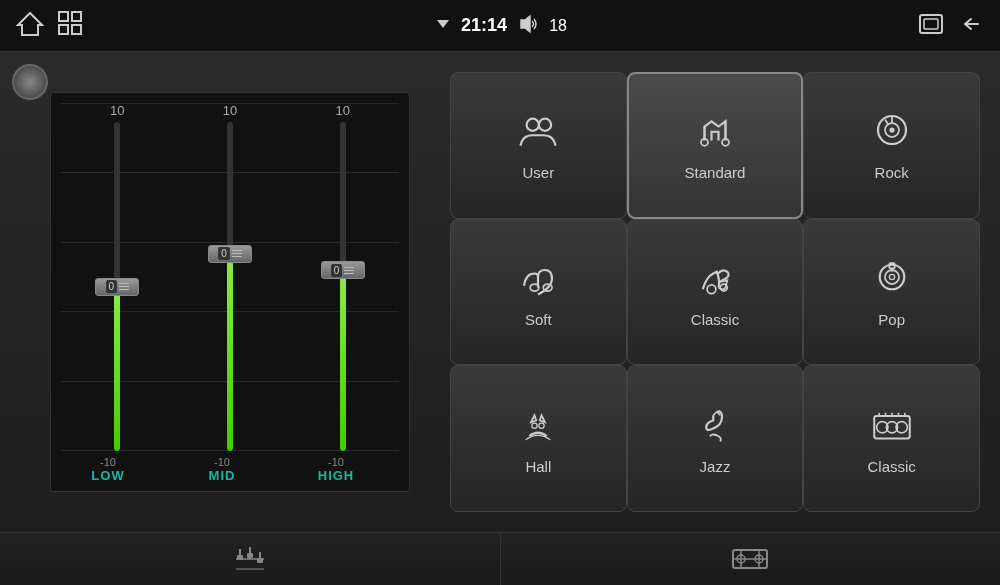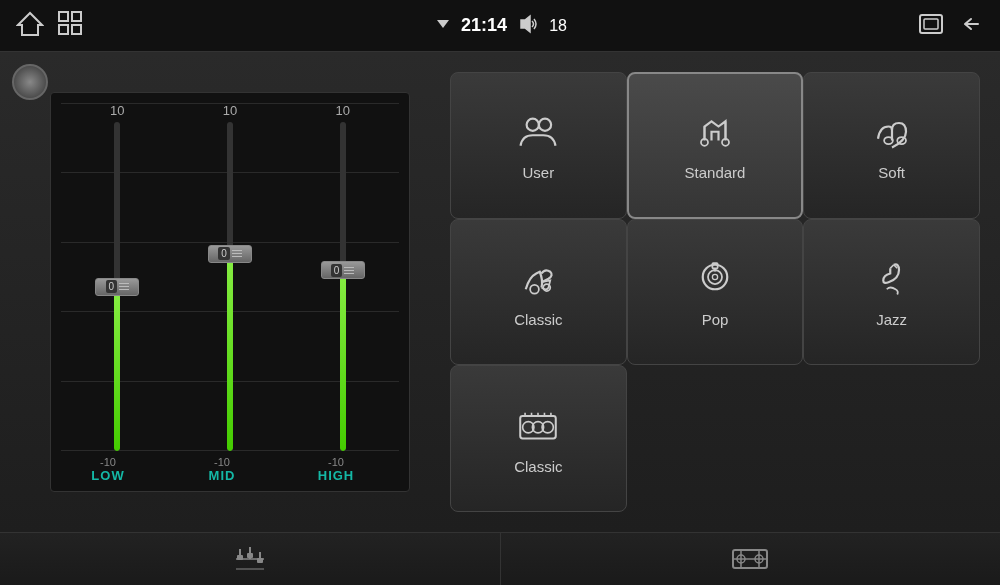--- a/index.html
+++ b/index.html
@@ -441,20 +441,32 @@
           <path d="M20,36 L20,26 L28,26 L28,36" stroke="#ccc" stroke-width="2.5" fill="none"></path>
           <circle cx="36" cy="38" r="4" stroke="#ccc" stroke-width="2"></circle>
           <circle cx="12" cy="38" r="4" stroke="#ccc" stroke-width="2"></circle>
           <line x1="12" y1="34" x2="12" y2="20" stroke="#ccc" stroke-width="2"></line>
           <line x1="36" y1="34" x2="36" y2="14" stroke="#ccc" stroke-width="2"></line>
         </svg>
       </span>
       <span class="preset-label">Standard</span>
     </div>
 
+    <div class="preset-btn">
+      <span class="preset-icon">
+        <svg class="preset-svg" viewBox="0 0 48 48" fill="none">
+          <circle cx="24" cy="24" r="16" stroke="#ccc" stroke-width="2.5"></circle>
+          <circle cx="24" cy="24" r="8" stroke="#ccc" stroke-width="2"></circle>
+          <circle cx="24" cy="24" r="3" fill="#ccc"></circle>
+          <line x1="24" y1="8" x2="24" y2="16" stroke="#ccc" stroke-width="2"></line>
+          <path d="M16,12 L20,18" stroke="#ccc" stroke-width="2"></path>
+        </svg>
+      </span>
+      <span class="preset-label">Rock</span>
+    </div>
 
     <div class="preset-btn">
       <span class="preset-icon">
         <svg class="preset-svg" viewBox="0 0 48 48" fill="none">
           <path d="M8,34 Q10,20 20,20 Q24,20 24,24 L24,36" stroke="#ccc" stroke-width="2.5" fill="none"></path>
           <path d="M24,24 Q24,16 32,16 Q40,16 40,26 Q40,36 24,44" stroke="#ccc" stroke-width="2.5" fill="none"></path>
           <ellipse cx="20" cy="36" rx="5" ry="4" stroke="#ccc" stroke-width="2"></ellipse>
           <ellipse cx="35" cy="36" rx="5" ry="4" stroke="#ccc" stroke-width="2"></ellipse>
         </svg>
       </span>
@@ -481,20 +493,33 @@
           <circle cx="24" cy="24" r="14" stroke="#ccc" stroke-width="2.5"></circle>
           <circle cx="24" cy="24" r="8" stroke="#ccc" stroke-width="2"></circle>
           <circle cx="24" cy="24" r="3" stroke="#ccc" stroke-width="1.5"></circle>
           <circle cx="24" cy="16" r="2" fill="#ccc"></circle>
           <rect x="21" y="8" width="6" height="6" rx="1" stroke="#ccc" stroke-width="2" fill="none"></rect>
         </svg>
       </span>
       <span class="preset-label">Pop</span>
     </div>
 
+    <div class="preset-btn">
+      <span class="preset-icon">
+        <svg class="preset-svg" viewBox="0 0 48 48" fill="none">
+          <path d="M20,14 L16,22 L22,20 Z" stroke="#ccc" stroke-width="2" fill="none"></path>
+          <path d="M28,14 L32,22 L26,20 Z" stroke="#ccc" stroke-width="2" fill="none"></path>
+          <circle cx="20" cy="26" r="3" stroke="#ccc" stroke-width="1.5"></circle>
+          <circle cx="28" cy="26" r="3" stroke="#ccc" stroke-width="1.5"></circle>
+          <path d="M14,38 Q24,30 34,38" stroke="#ccc" stroke-width="2.5" fill="none"></path>
+          <path d="M10,42 Q24,32 38,42" stroke="#ccc" stroke-width="1.5" fill="none"></path>
+        </svg>
+      </span>
+      <span class="preset-label">Hall</span>
+    </div>
 
     <div class="preset-btn">
       <span class="preset-icon">
         <svg class="preset-svg" viewBox="0 0 48 48" fill="none">
           <path d="M26,10 Q32,8 32,16 Q32,26 20,30 Q14,32 14,28 Q14,22 22,20 L22,14" stroke="#ccc" stroke-width="2.5" fill="none"></path>
           <line x1="22" y1="14" x2="26" y2="10" stroke="#ccc" stroke-width="2"></line>
           <line x1="26" y1="10" x2="30" y2="14" stroke="#ccc" stroke-width="2"></line>
           <path d="M18,38 Q22,34 28,38 Q32,40 30,44" stroke="#ccc" stroke-width="2" fill="none"></path>
         </svg>
       </span>

